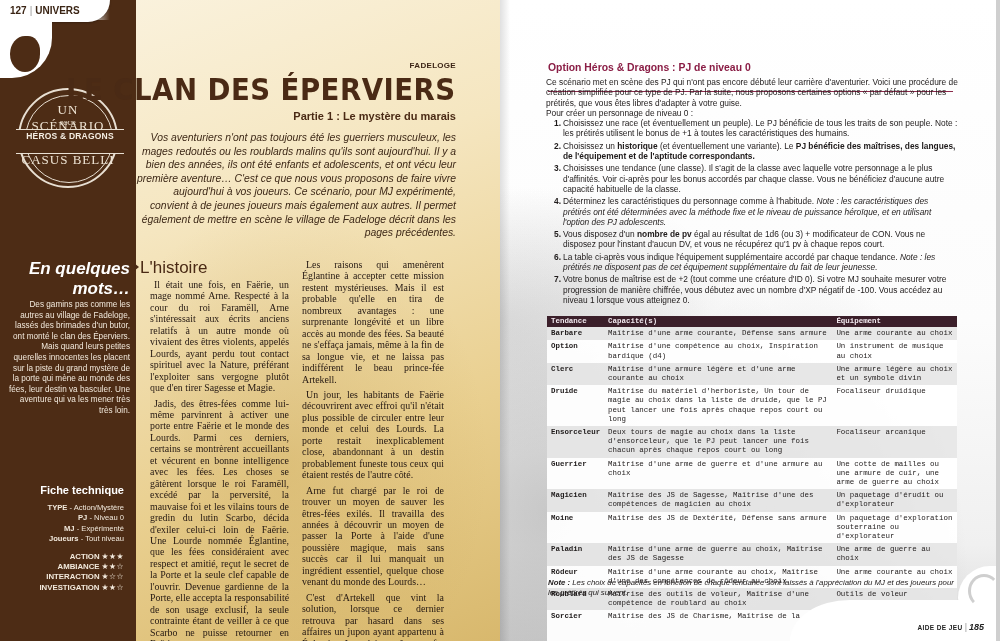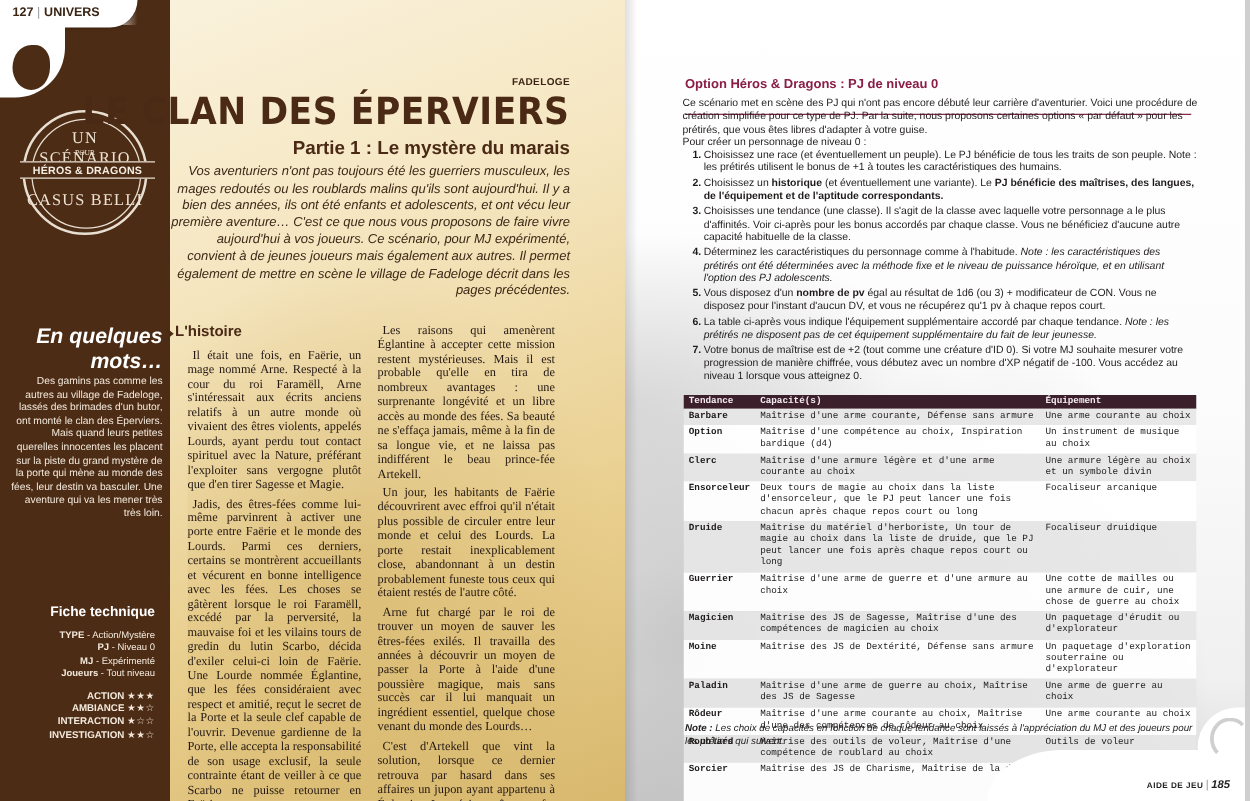--- a/index.html
+++ b/index.html
@@ -26,46 +26,46 @@
     background: #4d2c15; border-radius: 50% 40% 50% 50%; }
 
   .stamp { position: absolute; left: 18px; top: 88px; width: 100px; height: 100px; border-radius: 50%;
     border: 2px solid #e8dfd2; color: #eee3d3; }
   .stamp::after { content: ""; position: absolute; left: 5px; top: 5px; width: 86px; height: 86px;
     border-radius: 50%; border: 1px solid #e8dfd2; }
   .stamp-top { position: absolute; left: 0; top: 12px; width: 100%; text-align: center;
     font-family: "Liberation Serif", serif; font-size: 13px; letter-spacing: 1px; }
   .stamp-pour { position: absolute; left: 0; top: 30px; width: 100%; text-align: center;
     font-family: "Liberation Serif", serif; font-size: 6px; }
-  .stamp-bar { position: absolute; left: -4px; top: 39px; width: 108px; height: 14px;
+  .stamp-bar { position: absolute; left: -4px; top: 39px; width: 108px; height: 25px;
     border-top: 1px solid #e8dfd2; border-bottom: 1px solid #e8dfd2; background: #4d2c15; z-index: 2;
     text-align: center; font-size: 8.5px; font-weight: bold; line-height: 13px; color: #f4ede2; letter-spacing: 0.2px; }
   .stamp-bottom { position: absolute; left: 0; top: 62px; width: 100%; text-align: center;
     font-family: "Liberation Serif", serif; font-size: 13px; letter-spacing: 1px; }
 
   .mots { position: absolute; left: 6px; top: 259px; width: 124px; text-align: right; color: #f2e9dc; }
   .mots h3 { font-size: 17px; font-style: italic; font-weight: bold; color: #fff; margin-bottom: 1px; }
   .mots p { font-size: 8.2px; line-height: 10.6px; }
 
   .fiche { position: absolute; left: 6px; top: 484px; width: 118px; text-align: right; color: #f2e9dc; }
   .fiche h3 { font-size: 11px; font-weight: bold; color: #fff; margin-bottom: 7px; }
   .fiche .row { font-size: 7.6px; line-height: 10.4px; }
   .fiche .row b { font-weight: bold; }
   .fiche .ratings { margin-top: 7px; }
   .fiche .rating { font-size: 7.8px; line-height: 10.4px; font-weight: bold; }
   .fiche .rating .stars { font-weight: normal; letter-spacing: 0.5px; margin-left: 2px; }
 
   .kicker { position: absolute; right: 44px; top: 61px; font-size: 8px; font-weight: bold; letter-spacing: 0.3px; color: #3d2617; }
   .title { position: absolute; right: 44px; top: 72px; font-size: 30px; font-weight: bold; color: #4a2a15;
     letter-spacing: 0.5px; font-family: "DejaVu Sans", sans-serif; transform: scaleX(0.92); transform-origin: right; }
-  .subtitle { position: absolute; right: 44px; top: 110px; font-size: 15px; font-weight: bold; color: #4a2a15; }
+  .subtitle { position: absolute; right: 44px; top: 110px; font-size: 11px; font-weight: bold; color: #4a2a15; }
   .intro { position: absolute; right: 44px; top: 131px; width: 320px; text-align: right; font-size: 10.4px;
     line-height: 13.6px; font-style: italic; color: #3d2817; }
 
-  .section-head { position: absolute; left: 140px; top: 258px; font-size: 12px; font-weight: bold; color: #4a2a15; }
+  .section-head { position: absolute; left: 140px; top: 258px; font-size: 17px; font-weight: normal; color: #4a2a15; }
   .section-head::before { content: ""; position: absolute; left: -6px; top: 5px; border-left: 5px solid #4a2a15;
     border-top: 4px solid transparent; border-bottom: 4px solid transparent; }
   .col { position: absolute; font-family: "Liberation Serif", serif; font-size: 9.9px; line-height: 11.45px;
     color: #241812; text-align: justify; hyphens: auto; }
   .col p { text-indent: 4px; margin-bottom: 4px; }
   .col1 { left: 150px; top: 279px; width: 139px; }
   .col2 { left: 302px; top: 259px; width: 142px; }
 
   
   .page-right { position: absolute; left: 500px; top: 0; width: 500px; height: 641px;
@@ -210,33 +210,33 @@
             <td class="t">Option</td>
             <td class="c">Maîtrise d'une compétence au choix, Inspiration bardique (d4)</td>
             <td class="e">Un instrument de musique au choix</td>
           </tr>
           <tr>
             <td class="t">Clerc</td>
             <td class="c">Maîtrise d'une armure légère et d'une arme courante au choix</td>
             <td class="e">Une armure légère au choix et un symbole divin</td>
           </tr>
           <tr>
+            <td class="t">Druide</td>
+            <td class="c">Maîtrise du matériel d'herboriste, Un tour de magie au choix dans la liste de druide, que le PJ peut lancer une fois après chaque repos court ou long</td>
+            <td class="e">Focaliseur druidique</td>
+          </tr>
+          <tr>
             <td class="t">Ensorceleur</td>
             <td class="c">Deux tours de magie au choix dans la liste d'ensorceleur, que le PJ peut lancer une fois chacun après chaque repos court ou long</td>
             <td class="e">Focaliseur arcanique</td>
           </tr>
           <tr>
-            <td class="t">Druide</td>
-            <td class="c">Maîtrise du matériel d'herboriste, Un tour de magie au choix dans la liste de druide, que le PJ peut lancer une fois après chaque repos court ou long</td>
-            <td class="e">Focaliseur druidique</td>
-          </tr>
-          <tr>
             <td class="t">Guerrier</td>
             <td class="c">Maîtrise d'une arme de guerre et d'une armure au choix</td>
-            <td class="e">Une cotte de mailles ou une armure de cuir, une chose de guerre au choix</td>
+            <td class="e">Une cotte de mailles ou une armure de cuir, une arme de guerre au choix</td>
           </tr>
           <tr>
             <td class="t">Magicien</td>
             <td class="c">Maîtrise des JS de Sagesse, Maîtrise d'une des compétences de magicien au choix</td>
             <td class="e">Un paquetage d'érudit ou d'explorateur</td>
           </tr>
           <tr>
             <td class="t">Moine</td>
             <td class="c">Maîtrise des JS de Dextérité, Défense sans armure</td>
             <td class="e">Un paquetage d'exploration souterraine ou d'explorateur</td>

